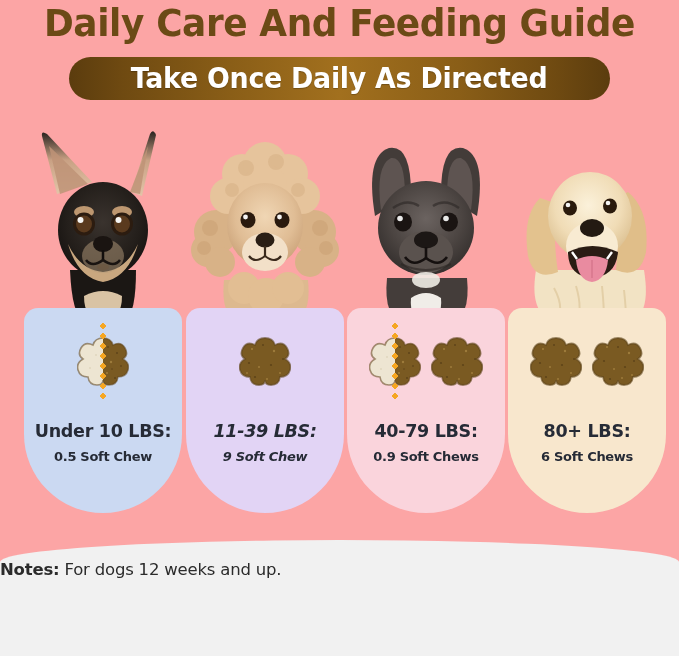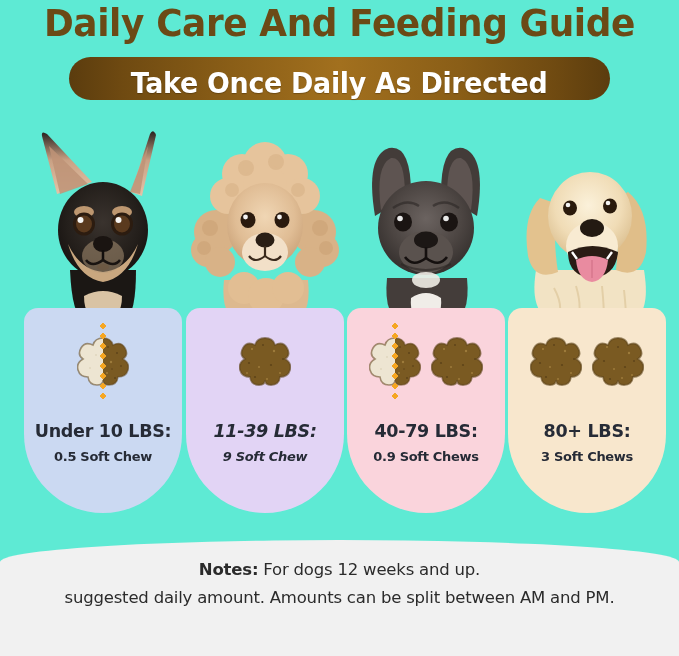--- a/index.html
+++ b/index.html
@@ -2,40 +2,40 @@
 <html><head>
 <meta charset="utf-8">
 <style>
   * { margin:0; padding:0; box-sizing:border-box; }
   html,body {
     width:679px; height:656px;
     background:#ffffff;
     font-family:"Liberation Sans", sans-serif;
     overflow:hidden;
   }
-  #root { position:relative; width:679px; height:656px; background:#5eead4; }
+  #root { position:relative; width:679px; height:656px; background:#fca5a5; }
 
   
   .title {
     position:absolute; left:0; top:2px; width:679px;
     text-align:center;
     font-size:37px; font-weight:bold;
     letter-spacing:-0.4px;
     color:#6B4A16;
     font-family:"DejaVu Sans", sans-serif;
     transform:scaleX(0.97);
   }
 
   
   .banner {
     position:absolute; left:69px; top:57px;
     width:541px; height:43px;
     border-radius:22px;
     background:linear-gradient(90deg,#5B3C0E 0%,#6F4A11 10%,#8A5E17 30%,#A2701E 50%,#8A5E17 72%,#6F4A11 90%,#5B3C0E 100%);
-    display:flex; align-items:flex-end; justify-content:center;
+    display:flex; align-items:center; justify-content:center;
   }
   .banner-text {
     color:#FFFFFF; font-size:28px; font-weight:bold;
     font-family:"DejaVu Sans", sans-serif;
     letter-spacing:-0.3px;
     transform:scaleX(0.96);
     text-shadow:0 1px 1px rgba(0,0,0,.25);
   }
 
   
@@ -94,21 +94,20 @@
   .lines .l2 { font-size:13px; }
 
   
   .notes-band {
     position:absolute; left:0; top:540px; width:679px; height:116px;
     background:#F1F1F1;
     border-radius:50% 50% 0 0 / 22px 22px 0 0;
   }
   .notes {
     position:absolute; left:0; top:556px; width:679px;
-    text-align:center;
     font-family:"DejaVu Sans", sans-serif;
     color:#2B2B2B; font-size:16.5px; line-height:28px;
     letter-spacing:-0.2px;
   }
   .notes b { font-weight:bold; }
   .notes .nl { display:block; }
 </style>
 </head>
 <body>
 
@@ -495,26 +494,25 @@
                   <circle cx="18" cy="44" r="1.1" fill="#3E2C10"></circle>
                     <circle cx="30" cy="43" r="1" fill="#C9A45A"></circle>
                 </g>
               </g>
               <path d="M26 3 q8 0 10 7 q8-4 12 3 q4 7-2 11 q7 4 5 11 q-2 7-10 7 q-1 8-9 8 q-6 0-6-5 q0 5-6 5 q-8 0-9-8 q-8 0-10-7 q-2-7 5-11 q-6-4-2-11 q4-7 12-3 q2-7 10-7 Z" fill="none" stroke="#5E441A" stroke-width="1.8" opacity=".6"></path>
             </svg>
           </div>
         </div>
         <div class="lines">
           <div class="l1">80+ LBS:</div>
-          <div class="l2">3 Soft Chews</div>
+          <div class="l2">6 Soft Chews</div>
         </div>
       </div>
     </div>
 
   </div>
 
   <div class="notes-band"></div>
   <div class="notes">
     <span class="nl"><b>Notes:</b><span> For dogs 12 weeks and up.</span></span>
-    <span class="nl">suggested daily amount. Amounts can be split between AM and PM.</span>
   </div>
 
 </div>
 
 </body></html>

